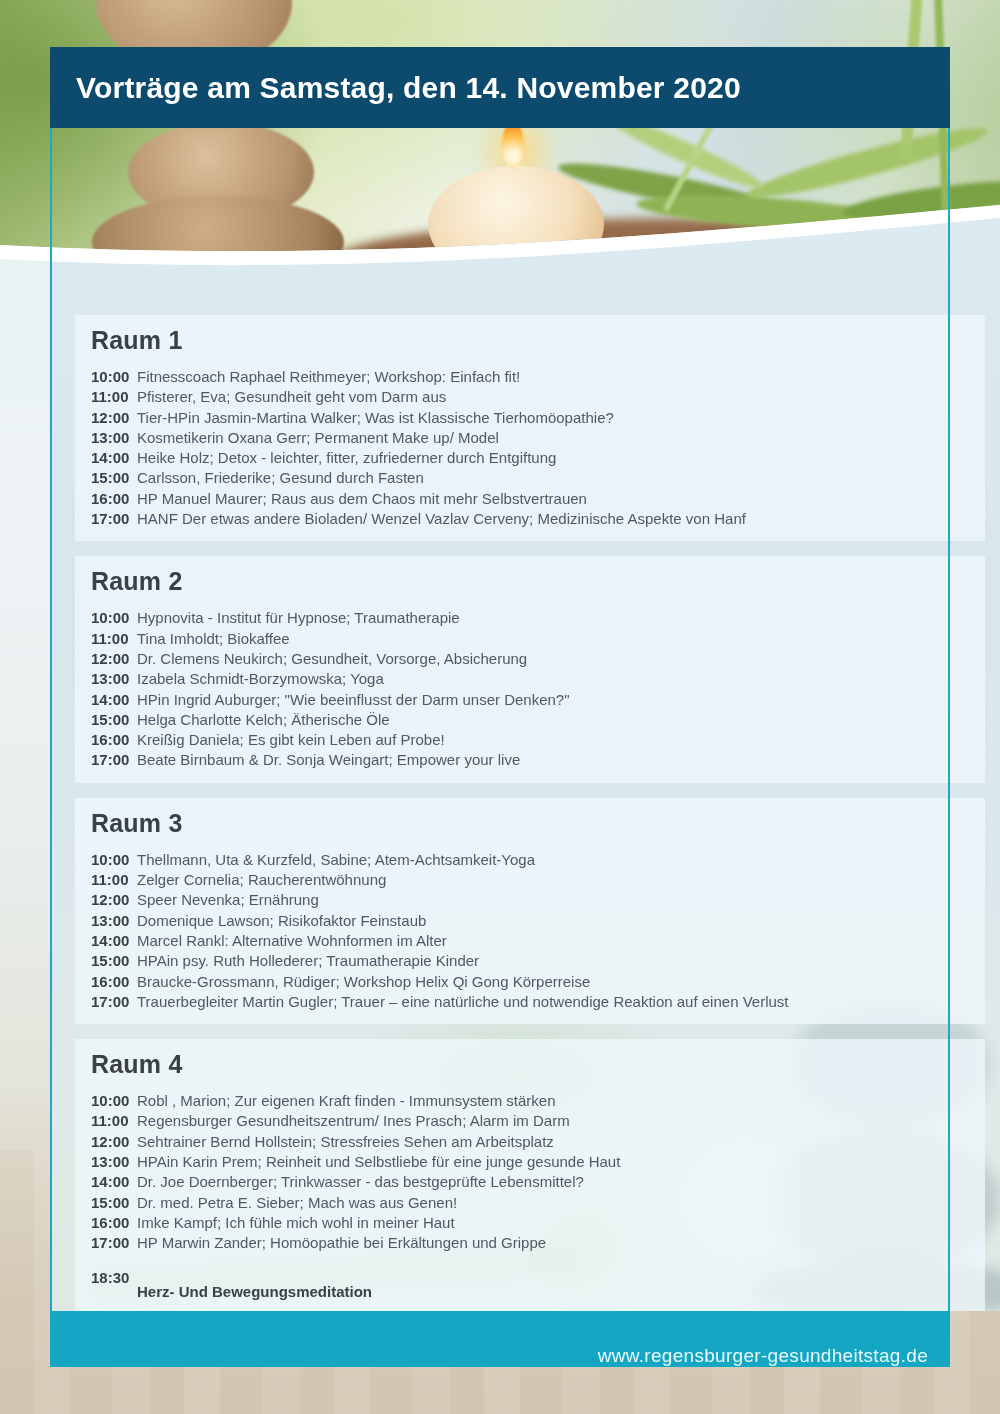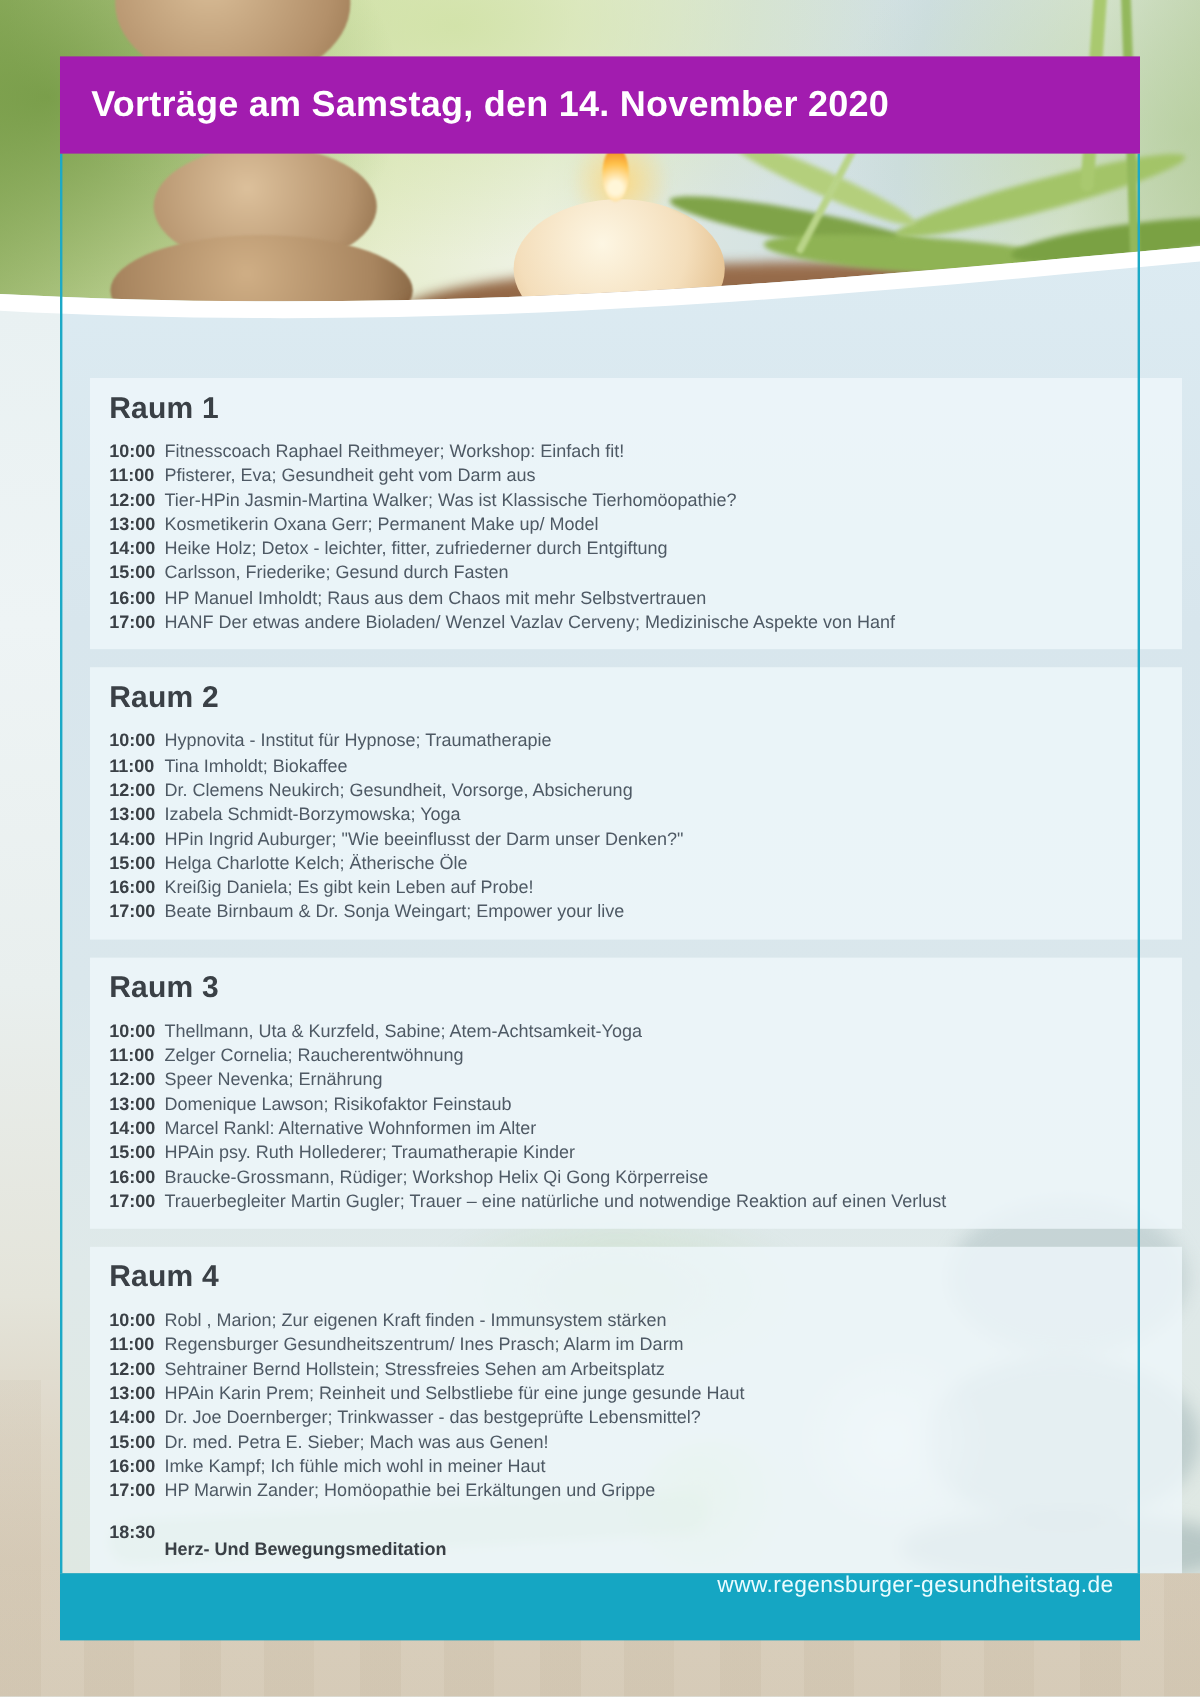--- a/index.html
+++ b/index.html
@@ -79,30 +79,30 @@
     background:#a9c96f;border-radius:6px;filter:blur(1.5px);}
   .stem2{position:absolute;left:938px;top:-10px;width:8px;height:230px;transform:rotate(-2deg);
     background:#93b85c;border-radius:6px;filter:blur(1.5px);}
   .stem3{position:absolute;left:700px;top:60px;width:6px;height:160px;transform:rotate(28deg);
     background:#b9d488;border-radius:6px;filter:blur(1.5px);}
   
   .swoosh{position:absolute;left:0;top:190px;width:1000px;height:100px;z-index:3;pointer-events:none;}
   
   .title-band{
     position:absolute;left:50px;top:47px;width:900px;height:81px;z-index:4;
-    background:#a21caf;display:flex;align-items:center;padding:0 26px;
+    background:#0c4a6e;display:flex;align-items:center;padding:0 26px;
   }
   .title-band h1{
     margin:0;color:#ffffff;font-size:30px;font-weight:bold;letter-spacing:.2px;
   }
   .border-l,.border-r{position:absolute;top:128px;width:2px;height:1183px;background:#1ca9c6;z-index:3;}
   .border-l{left:50px;} .border-r{left:948px;}
   .footer-band{
     position:absolute;left:50px;top:1311px;width:900px;height:56px;z-index:4;
-    background:#15a6c3;display:flex;align-items:flex-start;justify-content:flex-end;padding:0 22px;
+    background:#15a6c3;display:flex;align-items:flex-end;justify-content:flex-end;padding:0 22px;
   }
   .footer-band .url{color:#eafcff;font-size:19px;letter-spacing:.3px;}
   
   .rooms{position:relative;z-index:2;padding:115px 25px 0 25px;}
   .room{
     background:rgba(238,246,250,.82);
     padding:11px 16px 12px 16px;margin-bottom:15px;
   }
   .room-title{margin:0 0 12px 0;font-size:25px;font-weight:bold;color:#3a4046;letter-spacing:.2px;}
   .event-row{display:flex;align-items:center;font-size:15px;line-height:20.3px;}
@@ -157,21 +157,21 @@
     <span class="desc">Heike Holz; Detox - leichter, fitter, zufriederner durch Entgiftung</span>
   </div>
 
   <div class="event-row">
     <span class="time">15:00</span>
     <span class="desc">Carlsson, Friederike; Gesund durch Fasten</span>
   </div>
 
   <div class="event-row">
     <span class="time">16:00</span>
-    <span class="desc">HP Manuel Imholdt; Raus aus dem Chaos mit mehr Selbstvertrauen</span>
+    <span class="desc">HP Manuel Maurer; Raus aus dem Chaos mit mehr Selbstvertrauen</span>
   </div>
 
   <div class="event-row">
     <span class="time">17:00</span>
     <span class="desc">HANF Der etwas andere Bioladen/ Wenzel Vazlav Cerveny; Medizinische Aspekte von Hanf</span>
   </div>
 </div>
   </section>
 
   <section class="room">

